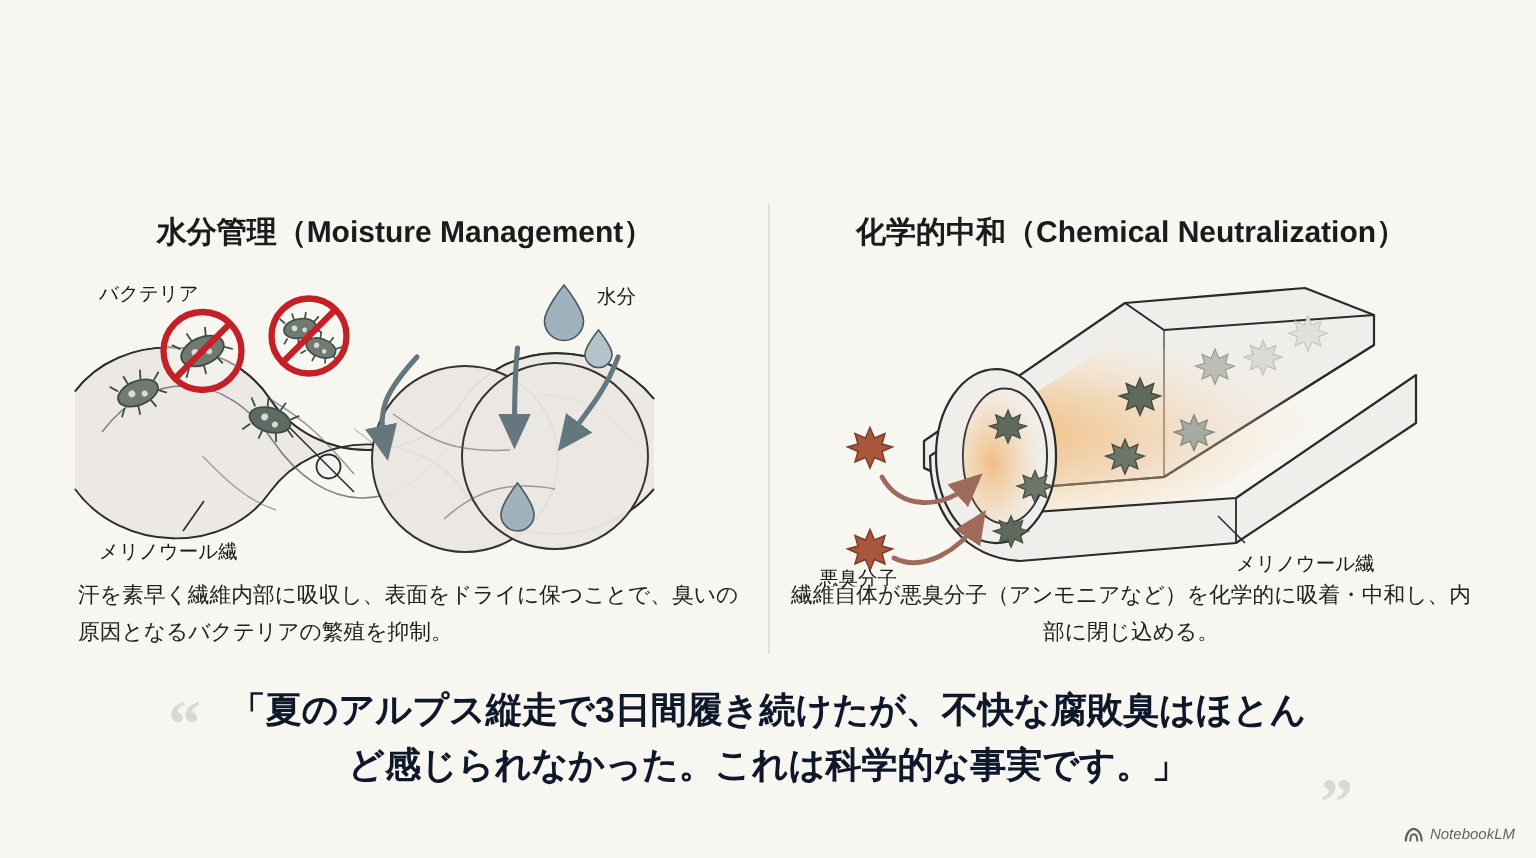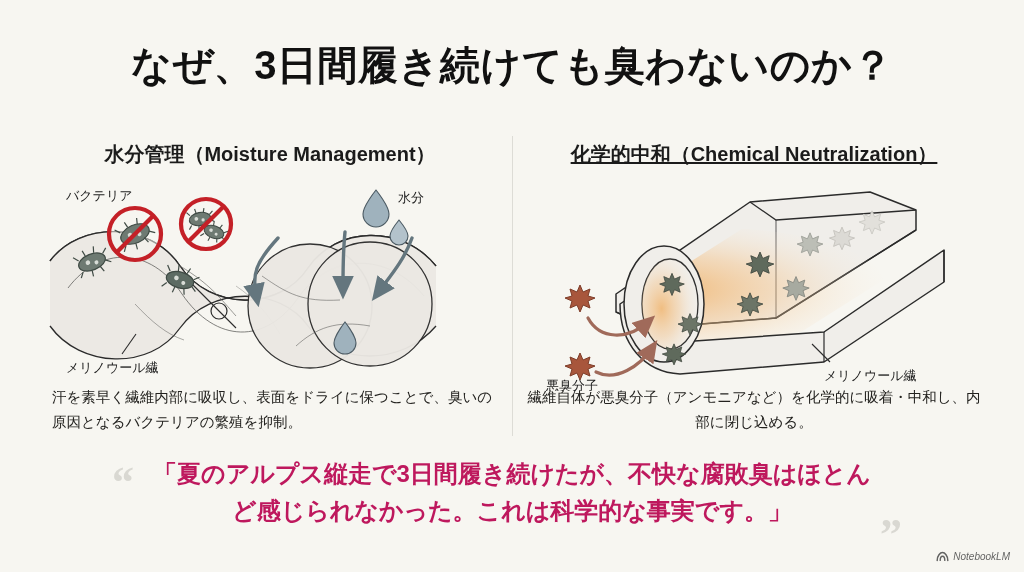--- a/index.html
+++ b/index.html
@@ -34,21 +34,21 @@
     color: #111111;
     white-space: nowrap;
   }
 
   
   .col {
     position: absolute;
     top: 141px;
   }
   .col-left  { left: 40px;  width: 460px; }
-  .col-right { left: 524px; width: 460px; text-decoration: underline; }
+  .col-right { left: 524px; width: 460px; }
 
   .col-heading {
     text-align: center;
     font-size: 20px;
     font-weight: 700;
     color: #1b1b1b;
     white-space: nowrap;
     margin-bottom: 8px;
   }
 
@@ -96,21 +96,21 @@
   }
   .quote-open  { left: 112px; top: 6px; }
   .quote-close { left: 880px; top: 58px; }
   .quote-text {
     display: block;
     margin: 0 auto;
     width: 800px;
     font-size: 24px;
     font-weight: 700;
     line-height: 1.55;
-    color: #be185d;
+    color: #0f172a;
   }
 
   
   .watermark {
     position: absolute;
     right: 14px;
     bottom: 10px;
     display: flex;
     align-items: center;
     gap: 4px;
@@ -121,21 +121,20 @@
   }
   .watermark svg { display: block; }
 
   svg.diagram { display: block; }
 </style>
 </head>
 <body>
 
 <div class="slide">
 
-  <div class="title">なぜ、3日間履き続けても臭わないのか？</div>
 
   <div class="divider"></div>
 
   <div class="col col-left">
     <div class="col-heading">水分管理（Moisture Management）</div>
 
     <div class="figure">
       <svg class="diagram" width="460" height="215" viewBox="0 0 460 215">
         <defs>
           <marker id="arrowGray" markerWidth="7" markerHeight="7" refX="3" refY="3.2" orient="auto">

